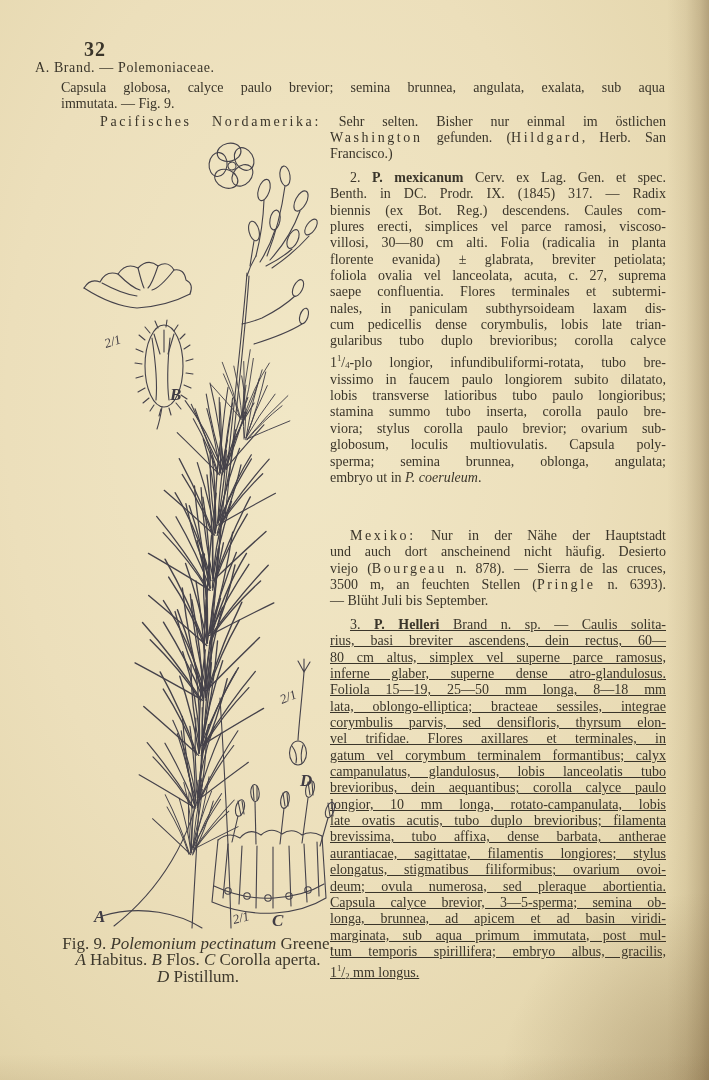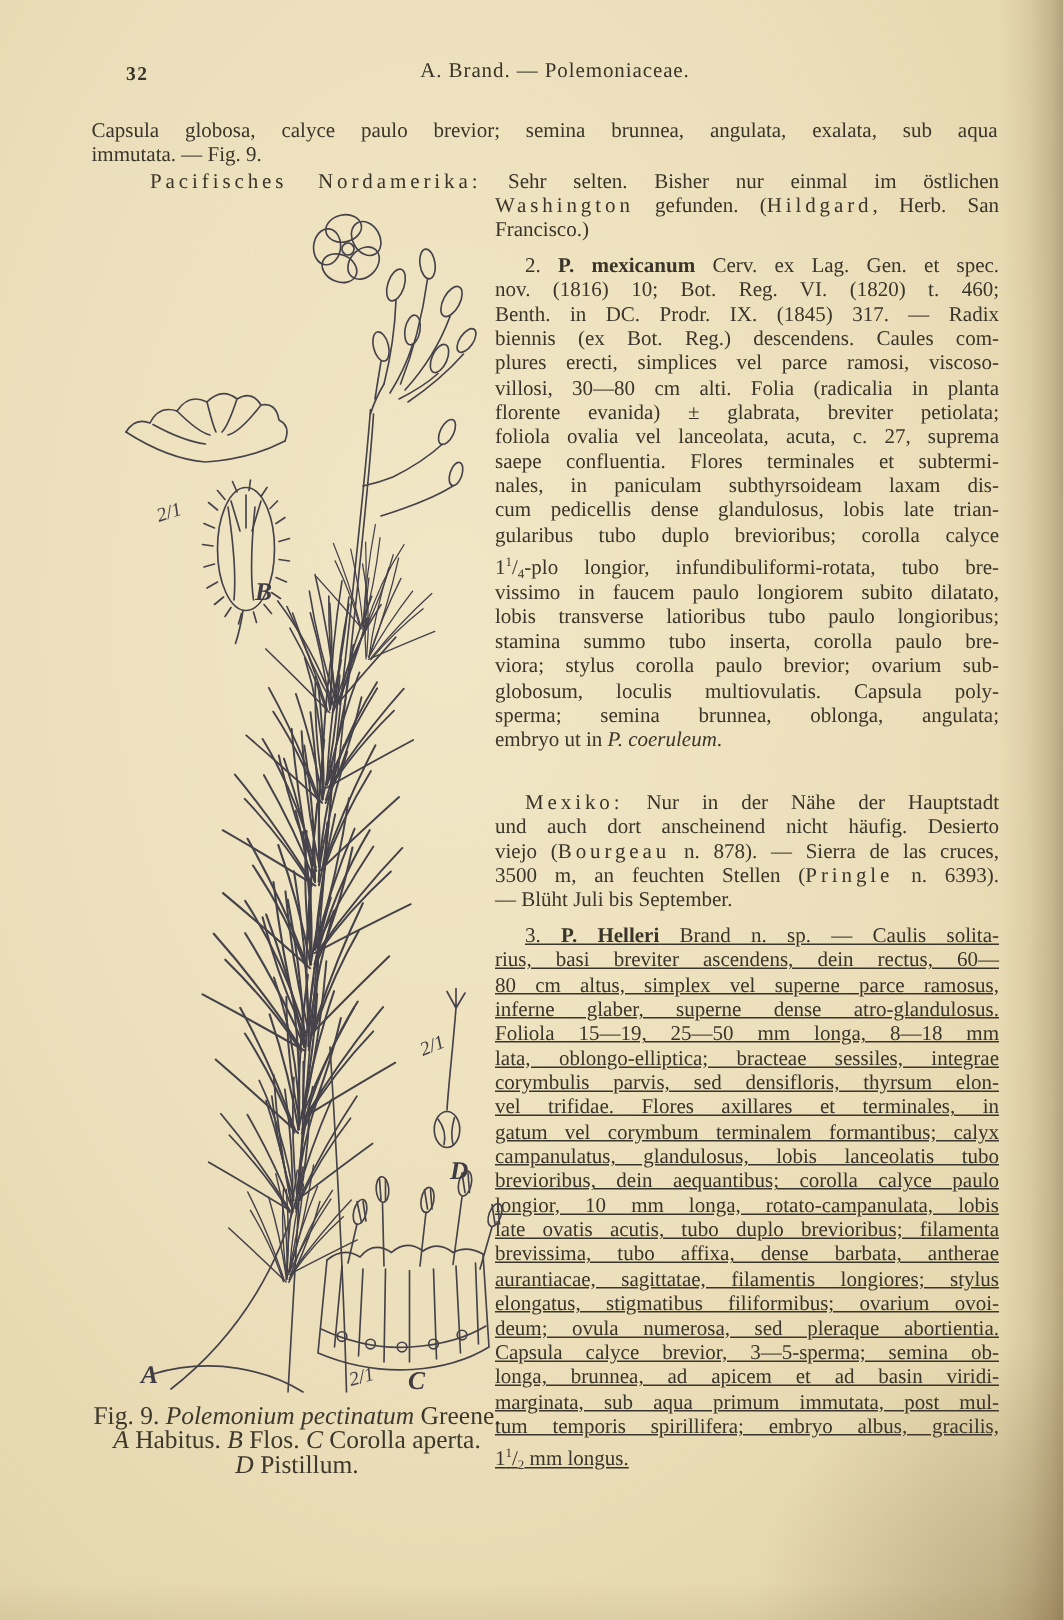--- a/index.html
+++ b/index.html
@@ -16,22 +16,22 @@
   .txt{position:absolute;color:#3a352a;font-size:14px;line-height:16.35px;}
   .ln{text-align:justify;text-align-last:justify;white-space:normal;}
   .ln.last{text-align-last:left;}
   .ln.ind{text-indent:20px;}
   .center .ln{text-align:center;text-align-last:center;}
   .b{font-weight:bold;margin-top:39px;}
   .i{font-style:italic;}
   .sp{letter-spacing:2.6px;margin-top:32px;}
   .sup{font-size:62%;vertical-align:super;letter-spacing:0;}
   .sub{font-size:62%;vertical-align:baseline;position:relative;top:2px;letter-spacing:0;}
-  #page-num{left:84px;top:41px;font-weight:bold;font-size:13px;letter-spacing:1px;}
-  #running-head{left:35px;top:40px;width:670px;text-align:center;font-size:14px;letter-spacing:0.6px;}
+  #page-num{left:84px;top:41px;font-weight:bold;font-size:20px;letter-spacing:1px;}
+  #running-head{left:35px;top:60px;width:670px;text-align:left;font-size:14px;letter-spacing:0.6px;}
   #intro{left:61px;top:80px;width:604px;}
   #dist1{left:100px;top:114px;width:566px;}
   #dist23{left:330px;top:130px;width:336px;}
   #para-species2{left:330px;top:170px;width:336px;}
   #para-mexico{left:330px;top:528px;width:336px;}
   #para-species3{left:330px;top:617px;width:336px;text-decoration:underline;}
   #caption{left:58px;top:936px;width:280px;font-size:17px;line-height:16.4px;color:#3d382c;}
   #figure-svg{position:absolute;left:42px;top:138px;width:295px;height:795px;}
   #figure-svg path, #figure-svg ellipse, #figure-svg circle, #figure-svg line
       {fill:none;stroke:#45424a;stroke-width:1.1;stroke-linecap:round;}
@@ -53,30 +53,29 @@
   <div class="txt" id="dist1">
       <div class="ln"><span class="sp">Pacifisches Nordamerika:</span> Sehr selten. Bisher nur einmal im östlichen</div>
     </div>
   <div class="txt" id="dist23">
       <div class="ln"><span class="sp">Washington</span> gefunden. (<span class="sp">Hildgard</span>, Herb. San</div>
       <div class="ln last">Francisco.)</div>
     </div>
 
   <div class="txt" id="para-species2">
       <div class="ln ind">2. <span class="b">P. mexicanum</span> Cerv. ex Lag. Gen. et spec.</div>
-      <div class="ln">nov. (1816) 10; Bot. Reg. VI. (1820) t. 460;</div>
       <div class="ln">Benth. in DC. Prodr. IX. (1845) 317. — Radix</div>
       <div class="ln">biennis (ex Bot. Reg.) descendens. Caules com-</div>
       <div class="ln">plures erecti, simplices vel parce ramosi, viscoso-</div>
       <div class="ln">villosi, 30—80 cm alti. Folia (radicalia in planta</div>
       <div class="ln">florente evanida) ± glabrata, breviter petiolata;</div>
       <div class="ln">foliola ovalia vel lanceolata, acuta, c. 27, suprema</div>
       <div class="ln">saepe confluentia. Flores terminales et subtermi-</div>
       <div class="ln">nales, in paniculam subthyrsoideam laxam dis-</div>
-      <div class="ln">cum pedicellis dense glandulosus, lobis late trian-</div>
+      <div class="ln">cum pedicellis dense corymbulis, lobis late trian-</div>
       <div class="ln">gularibus tubo duplo brevioribus; corolla calyce</div>
       <div class="ln">1<span class="sup">1</span>/<span class="sub">4</span>-plo longior, infundibuliformi-rotata, tubo bre-</div>
       <div class="ln">vissimo in faucem paulo longiorem subito dilatato,</div>
       <div class="ln">lobis transverse latioribus tubo paulo longioribus;</div>
       <div class="ln">stamina summo tubo inserta, corolla paulo bre-</div>
       <div class="ln">viora; stylus corolla paulo brevior; ovarium sub-</div>
       <div class="ln">globosum, loculis multiovulatis. Capsula poly-</div>
       <div class="ln">sperma; semina brunnea, oblonga, angulata;</div>
       <div class="ln last">embryo ut in <span class="i">P. coeruleum</span>.</div>
     </div>

